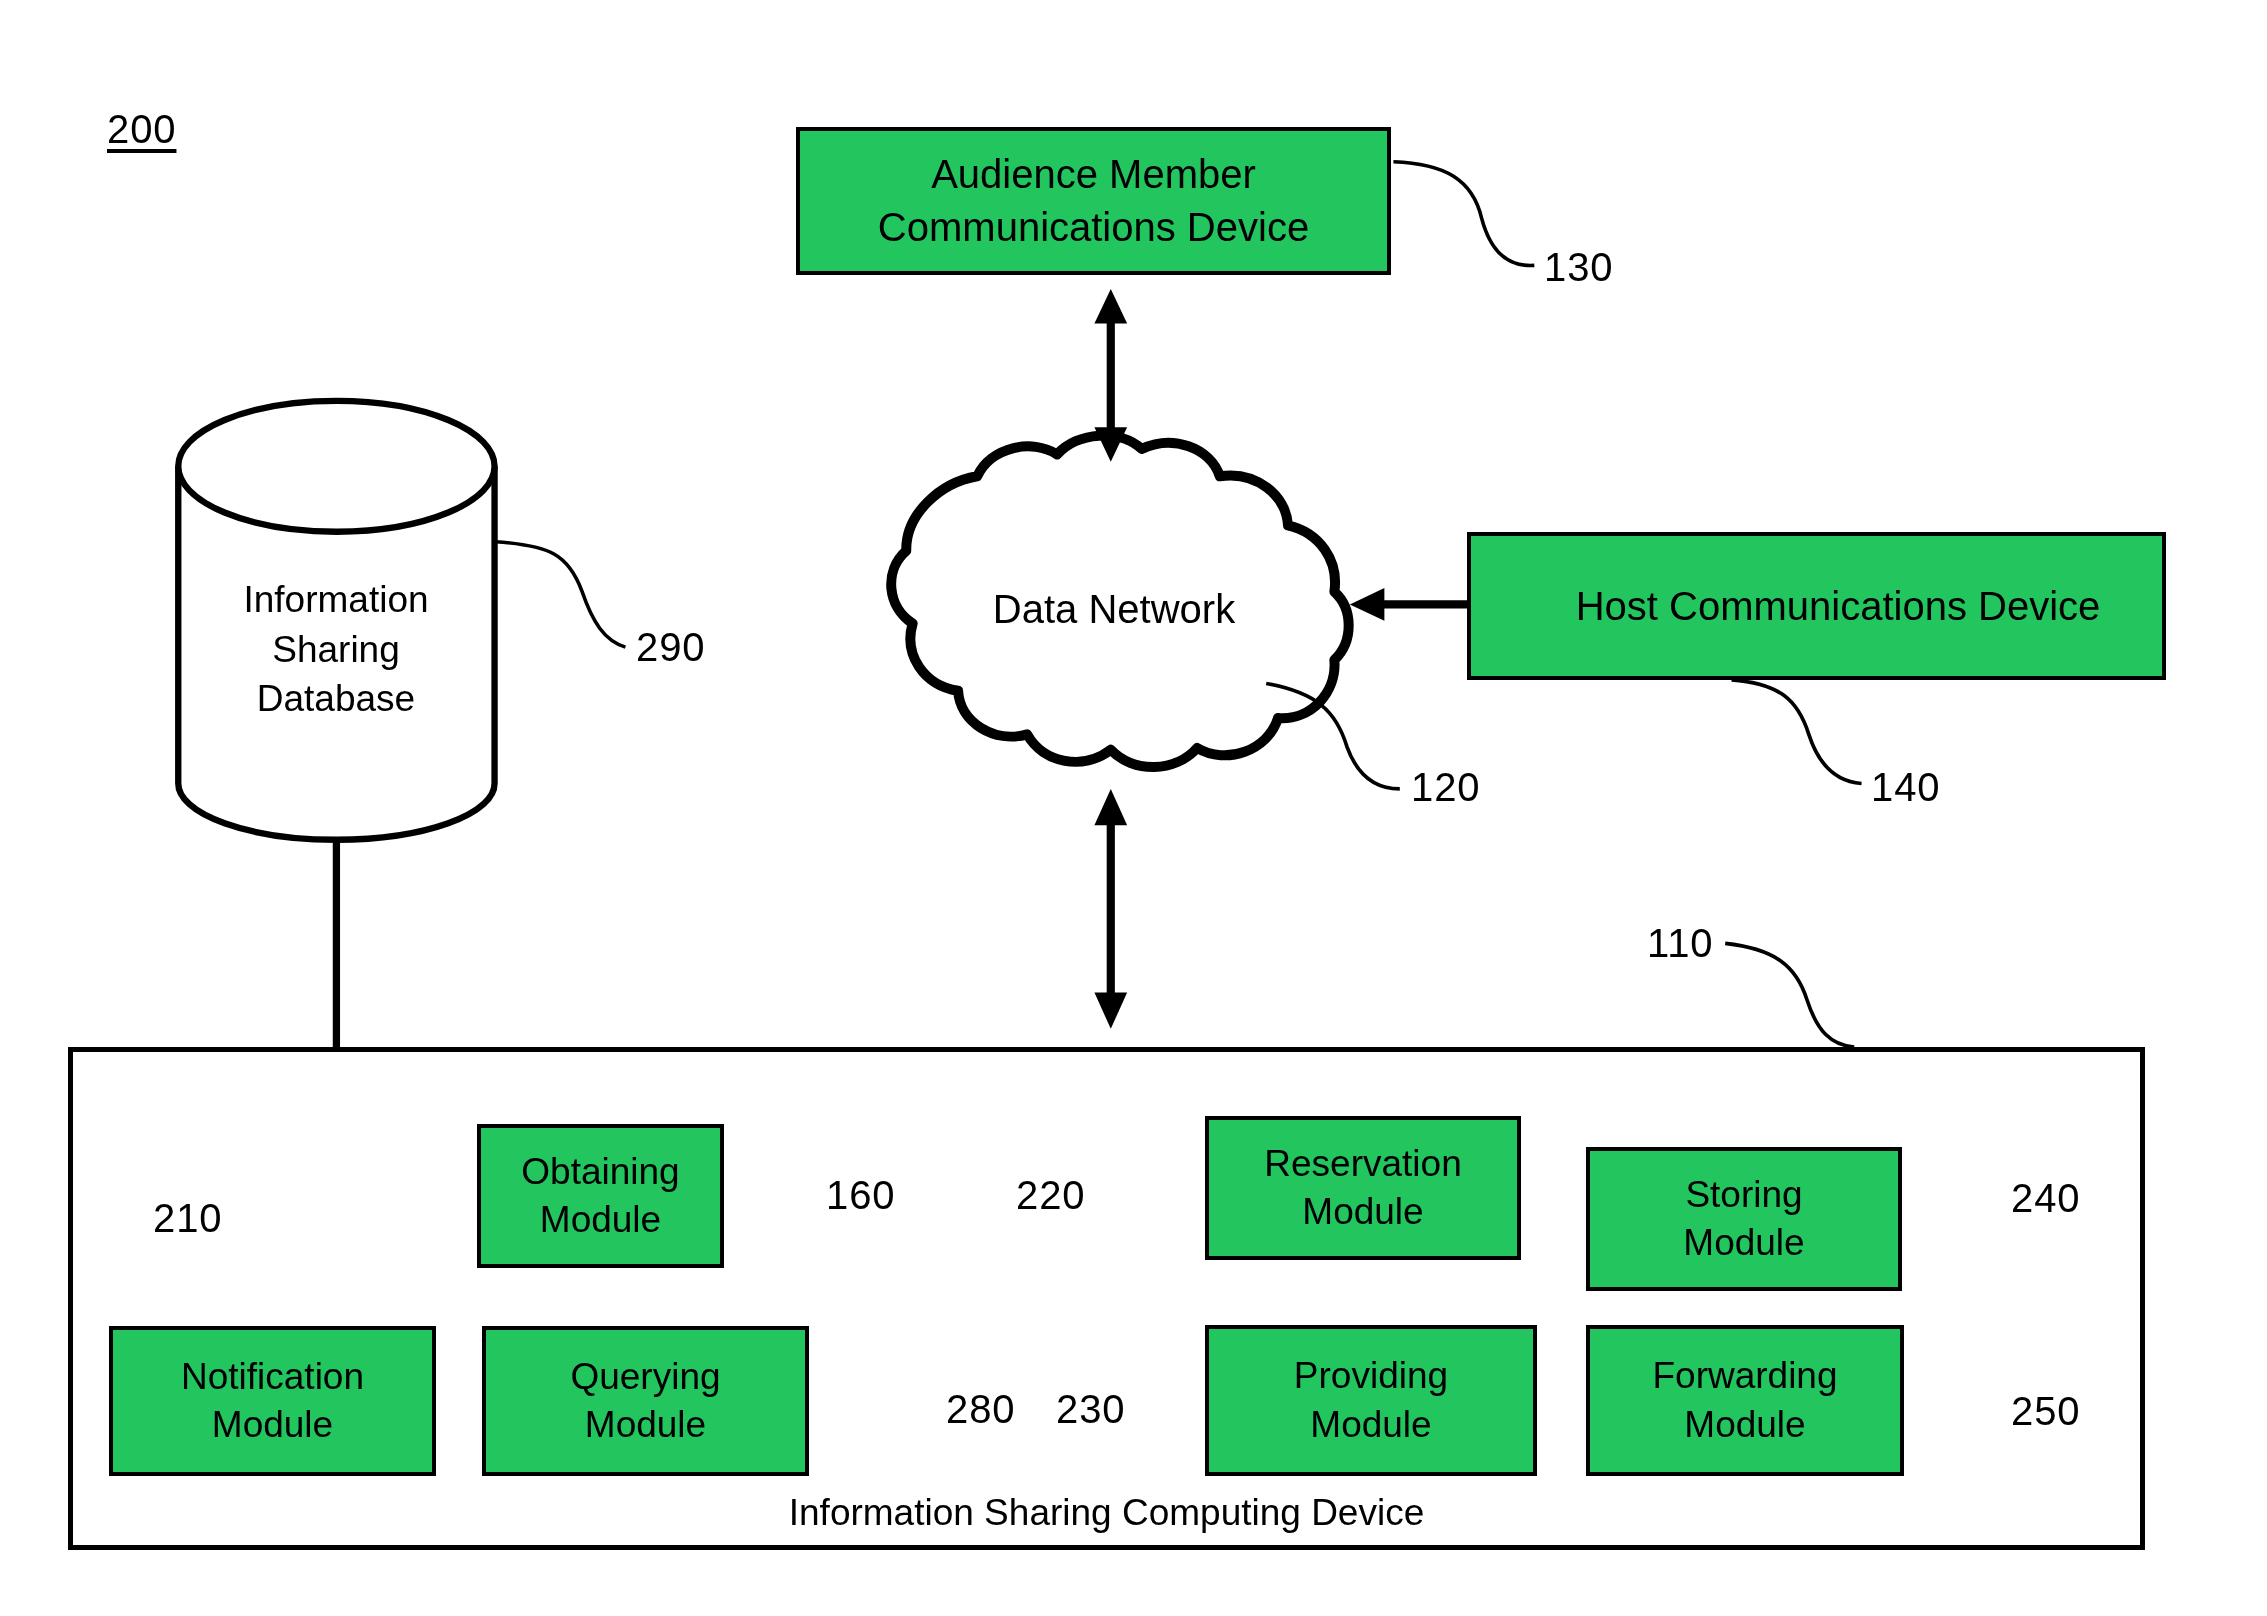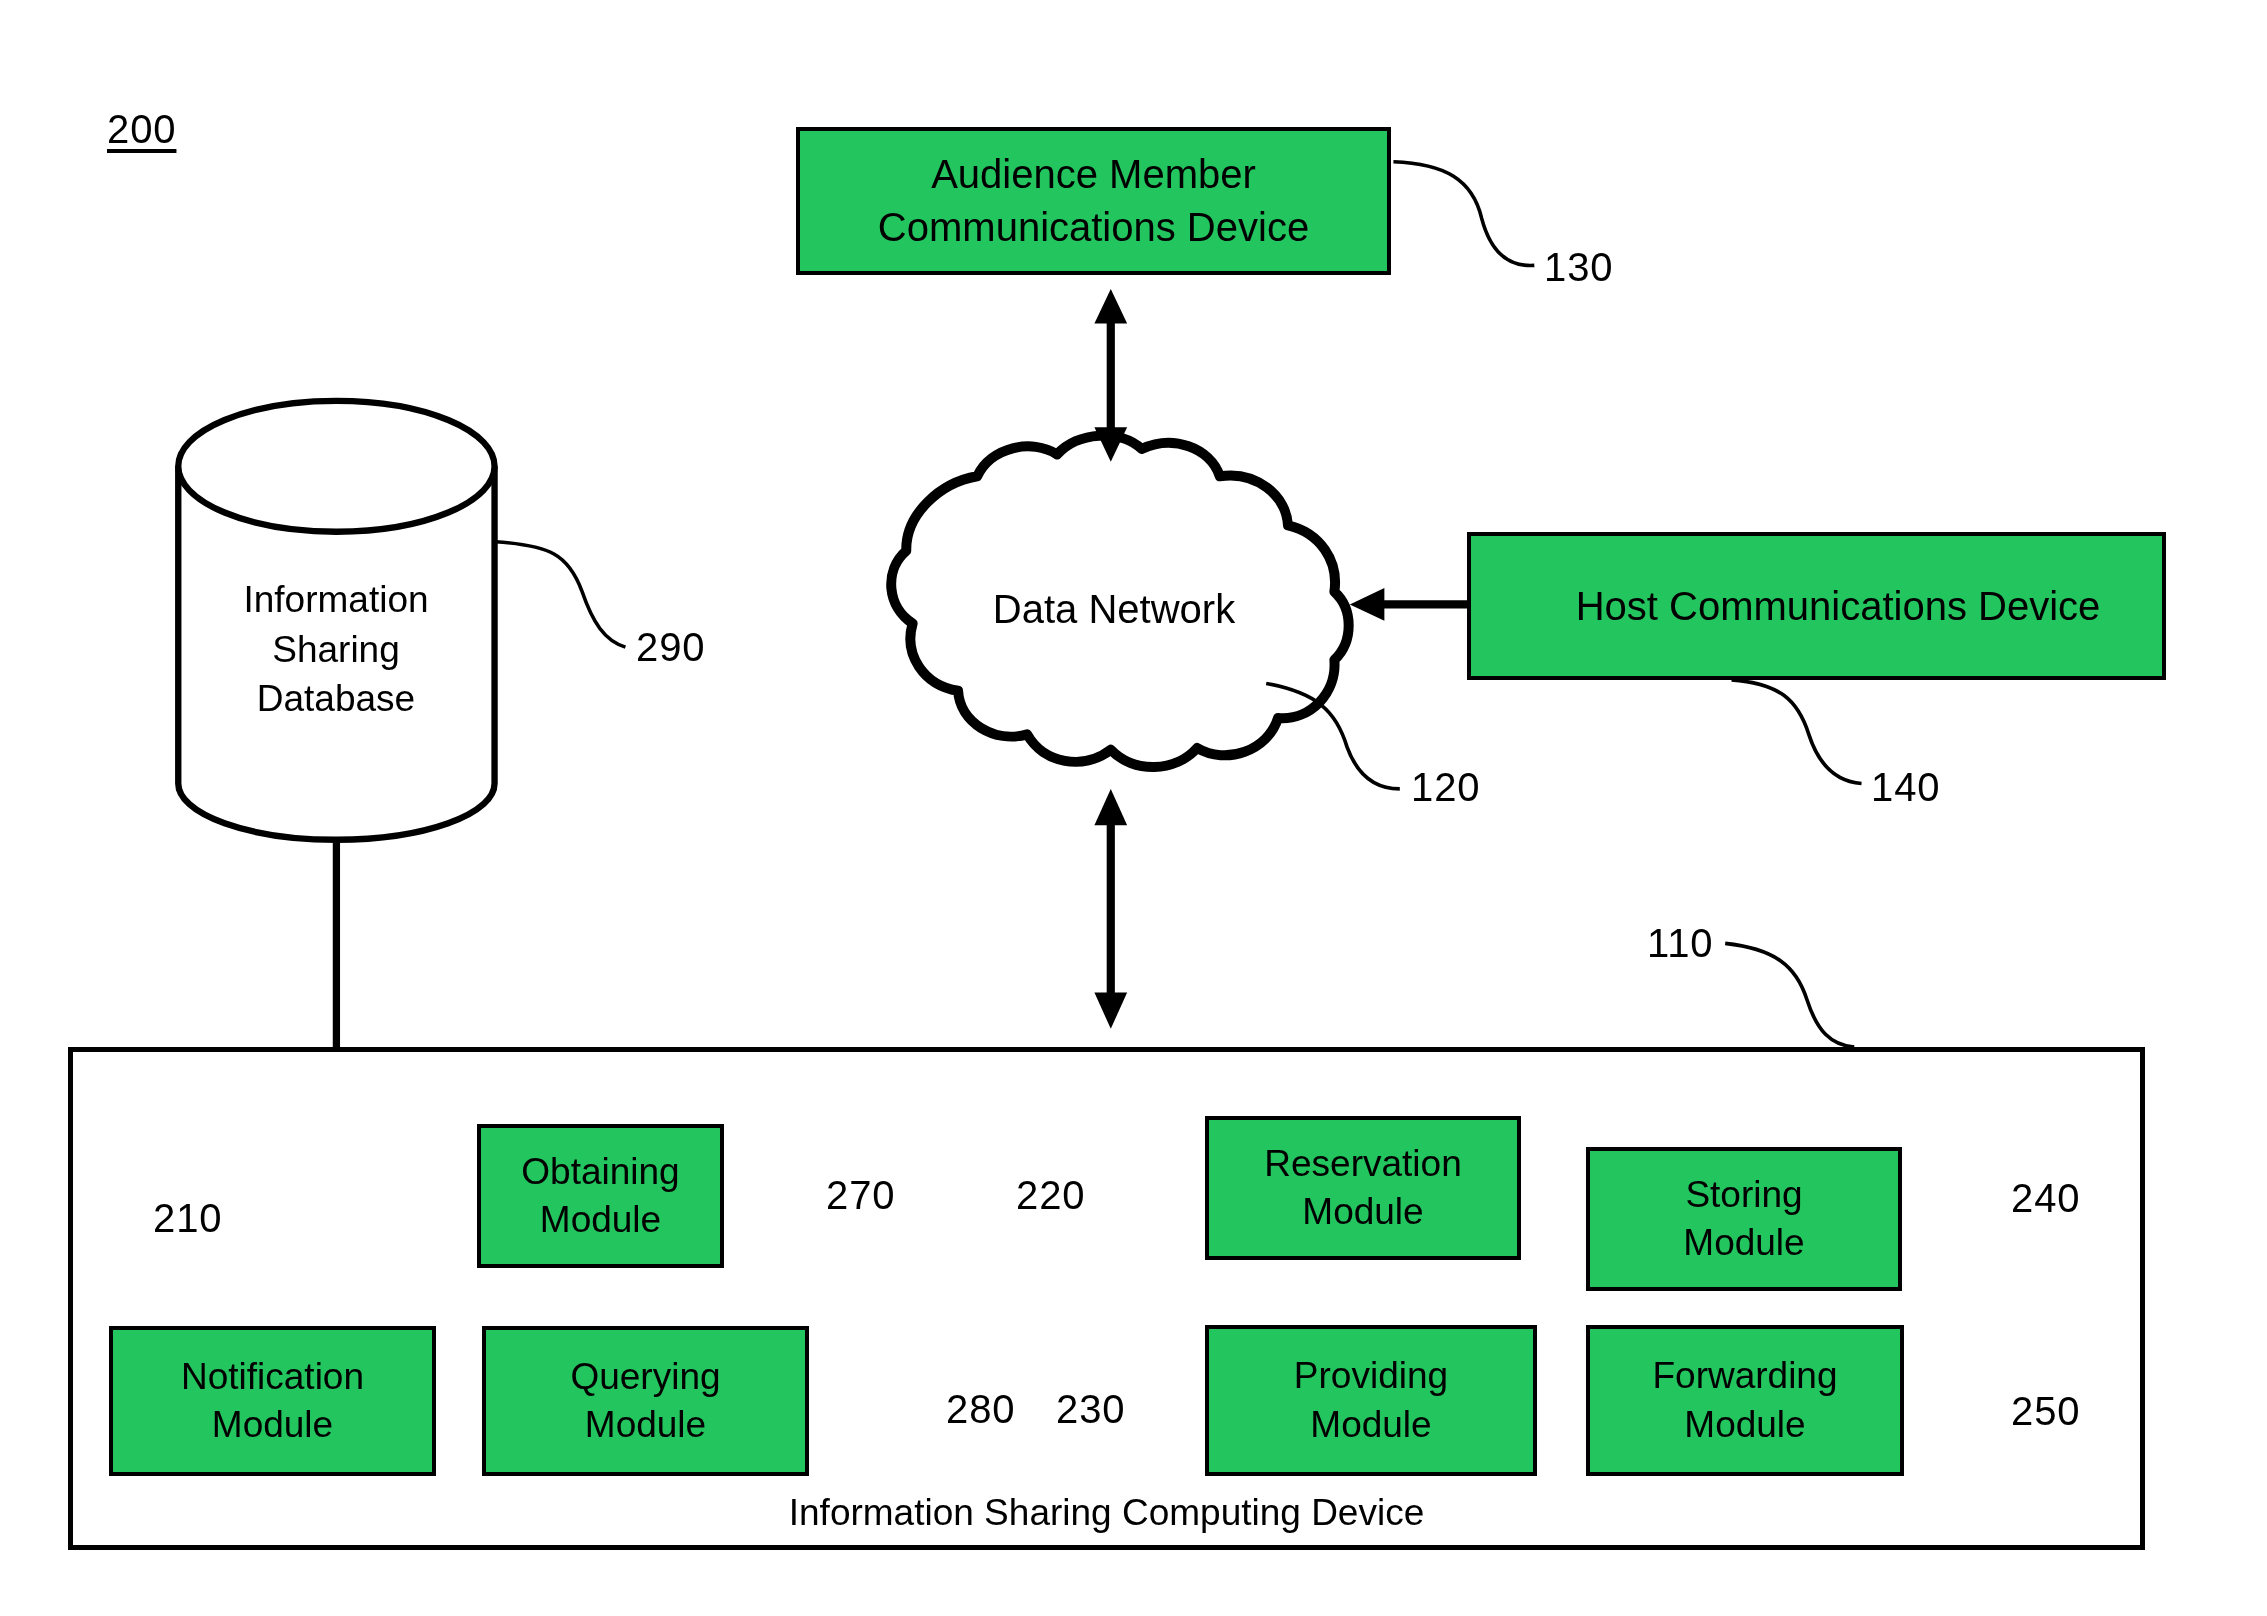--- a/index.html
+++ b/index.html
@@ -195,21 +195,21 @@
 
   <div class="abs outer-box" style="left:68px; top:1047px; width:2077px; height:503px;">
   </div>
 
   <div class="abs box" style="left:477px; top:1116px; width:247px; height:144px;margin-top:8px;">
     <div class="box-label">
       <div>Obtaining</div>
       <div>Module</div>
     </div>
   </div>
-  <div class="abs ref" style="left:826px; top:1175px;">270</div>
+  <div class="abs ref" style="left:826px; top:1175px;">160</div>
 
   <div class="abs ref" style="left:1016px; top:1175px;">220</div>
   <div class="abs box" style="left:1205px; top:1116px; width:316px; height:144px;">
     <div class="box-label">
       <div>Reservation</div>
       <div>Module</div>
     </div>
   </div>
 
   <div class="abs box" style="left:1586px; top:1116px; width:316px; height:144px;margin-top:31px;">

